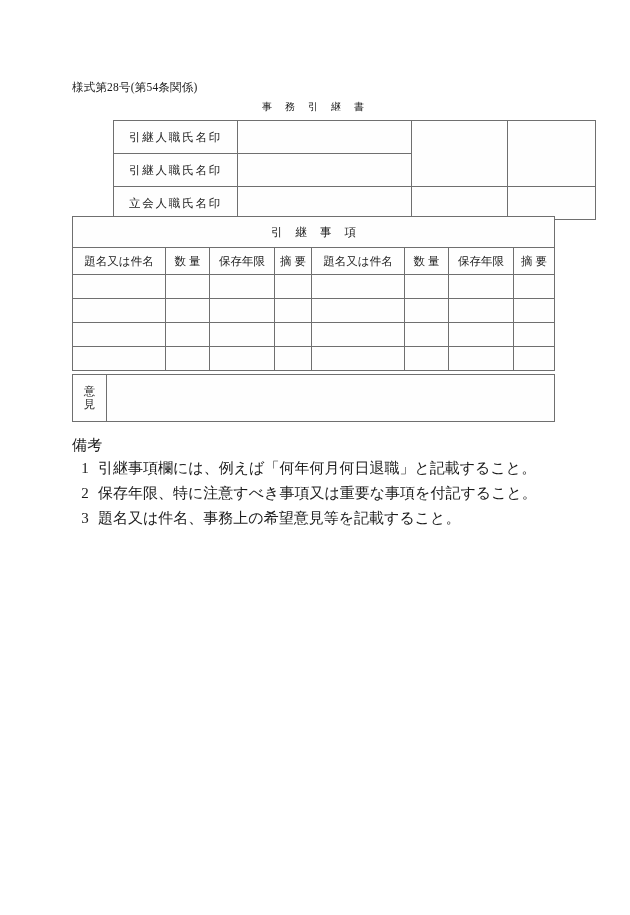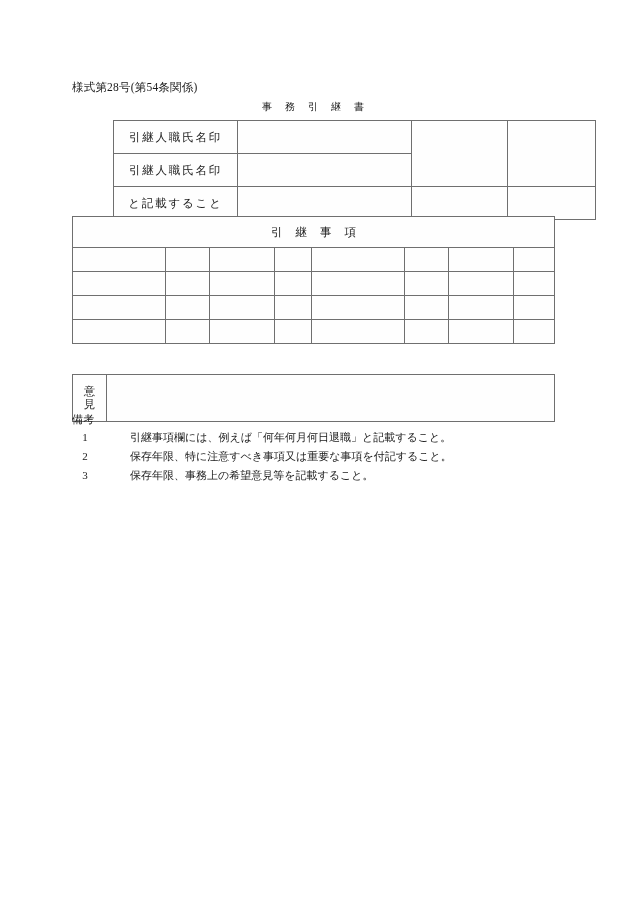--- a/index.html
+++ b/index.html
@@ -124,23 +124,23 @@
     vertical-align: top;
   }
   .opinion-label span {
     display: block;
   }
 
   
   .remarks {
     position: absolute;
     left: 72px;
-    top: 412px;
+    top: 436px;
     width: 500px;
-    font-size: 11px;
+    font-size: 15px;
   }
   .remarks-title {
     letter-spacing: 0.2px;
   }
   .remarks-list {
     margin: 3px 0 0 0;
     padding: 0;
     list-style: none;
   }
   .remarks-list li {
@@ -149,21 +149,20 @@
     line-height: 1.45;
   }
   .remarks-num {
     width: 26px;
     flex: 0 0 26px;
     text-align: center;
   }
   .remarks-text {
     flex: 1 1 auto;
     white-space: nowrap;
-    margin-left: 32px;
   }
 </style>
 </head>
 <body>
 
 <div id="page">
 
   <div class="form-number">様式第28号(第54条関係)</div>
 
   <div class="doc-title">
@@ -182,21 +181,21 @@
         <td class="sig-label">引継人職氏名印</td>
         <td></td>
         <td rowspan="2"></td>
         <td rowspan="2"></td>
       </tr>
       <tr>
         <td class="sig-label">引継人職氏名印</td>
         <td></td>
       </tr>
       <tr>
-        <td class="sig-label">と記載すること</td>
+        <td class="sig-label">立会人職氏名印</td>
         <td></td>
         <td></td>
         <td></td>
       </tr>
     </tbody>
   </table>
 
   <table class="tbl" id="handover-table">
     <colgroup>
       <col style="width:93px">
@@ -204,20 +203,30 @@
       <col style="width:65px">
       <col style="width:37px">
       <col style="width:93px">
       <col style="width:44px">
       <col style="width:65px">
       <col style="width:41px">
     </colgroup>
     <tbody>
       <tr>
         <td class="banner-cell" colspan="8"><span class="sp">引</span><span class="sp">継</span><span class="sp">事</span><span>項</span></td>
+      </tr>
+      <tr>
+        <td class="col-head">題名又は件名</td>
+        <td class="col-head">数 量</td>
+        <td class="col-head">保存年限</td>
+        <td class="col-head">摘 要</td>
+        <td class="col-head thick-div">題名又は件名</td>
+        <td class="col-head">数 量</td>
+        <td class="col-head">保存年限</td>
+        <td class="col-head">摘 要</td>
       </tr>
       <tr>
         <td class="data-cell"></td>
         <td class="data-cell"></td>
         <td class="data-cell"></td>
         <td class="data-cell"></td>
         <td class="data-cell thick-div"></td>
         <td class="data-cell"></td>
         <td class="data-cell"></td>
         <td class="data-cell"></td>
@@ -277,18 +286,18 @@
       <li>
         <span class="remarks-num">1</span>
         <span class="remarks-text">引継事項欄には、例えば「何年何月何日退職」と記載すること。</span>
       </li>
       <li>
         <span class="remarks-num">2</span>
         <span class="remarks-text">保存年限、特に注意すべき事項又は重要な事項を付記すること。</span>
       </li>
       <li>
         <span class="remarks-num">3</span>
-        <span class="remarks-text">保存年限、事務上の希望意見等を記載すること。</span>
+        <span class="remarks-text">題名又は件名、事務上の希望意見等を記載すること。</span>
       </li>
     </ul>
   </div>
 
 </div>
 
 </body></html>

